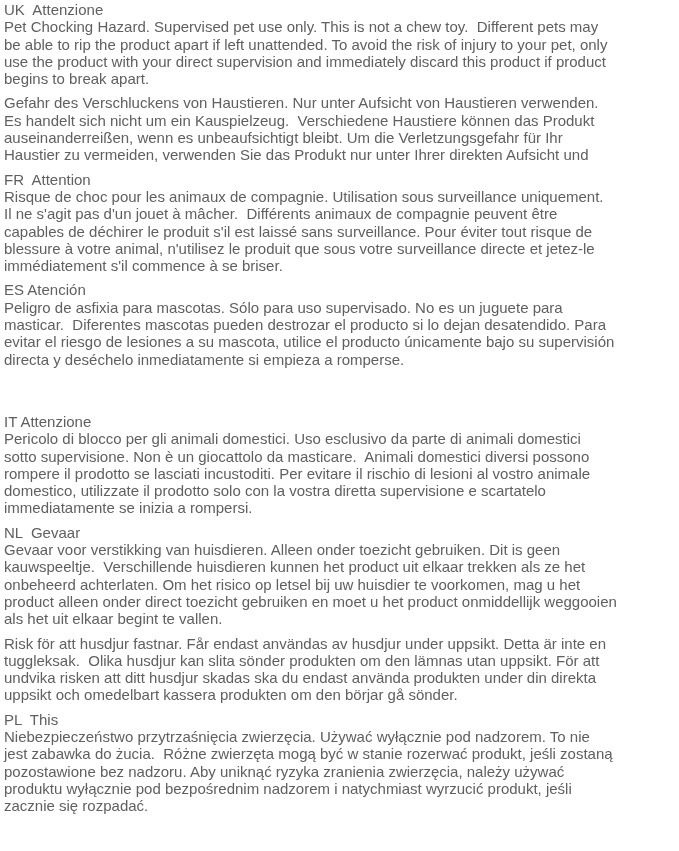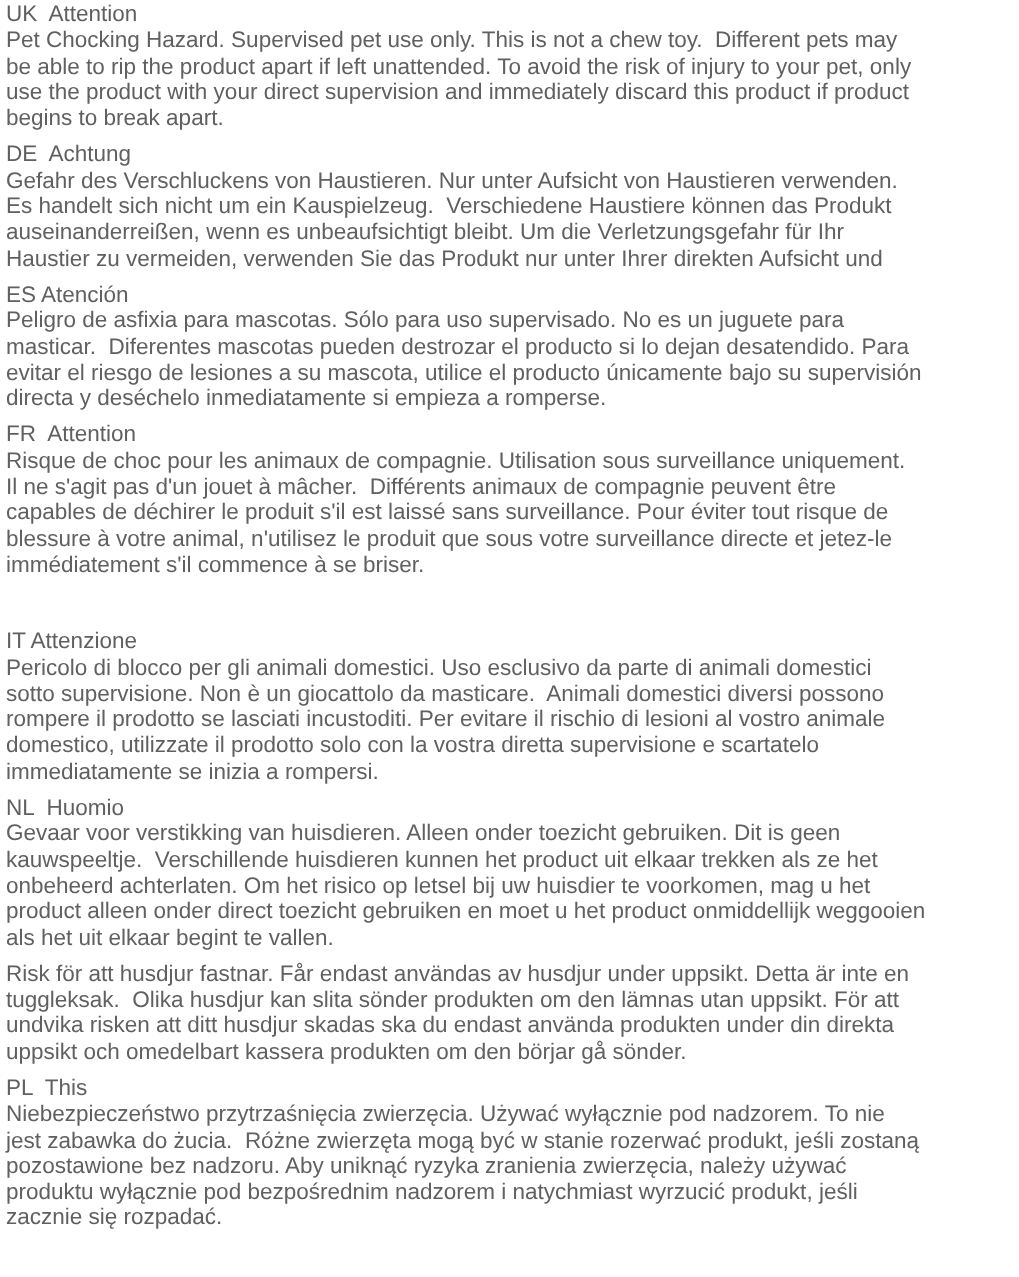--- a/index.html
+++ b/index.html
@@ -15,79 +15,78 @@
     min-height: 851px;
     padding: 1px 6px 0 4px;
     font-family: "Liberation Sans", "DejaVu Sans", sans-serif;
     font-size: 15px;
     line-height: 17.3px;
     color: #606060;
     overflow: hidden;
   }
   .sec { margin: 0 0 7px 0; }
   
-  .sec.big-gap { margin-top: 34px; }
+  .sec.big-gap { margin-top: 45px; }
   .sec .head, .sec .body {
     margin: 0;
     padding: 0;
     font: inherit;
     font-weight: normal;
     color: inherit;
     white-space: pre;   
   }
 </style>
 </head>
 <body>
 
 <main class="doc">
 
   <section class="sec">
-    <h2 class="head">UK  Attention</h2>
+    <h2 class="head">UK  Attenzione</h2>
     <p class="body">Pet Chocking Hazard. Supervised pet use only. This is not a chew toy.  Different pets may
 be able to rip the product apart if left unattended. To avoid the risk of injury to your pet, only
 use the product with your direct supervision and immediately discard this product if product
 begins to break apart.</p>
   </section>
 
   <section class="sec">
-    <h2 class="head">DE  Achtung</h2>
     <p class="body">Gefahr des Verschluckens von Haustieren. Nur unter Aufsicht von Haustieren verwenden.
 Es handelt sich nicht um ein Kauspielzeug.  Verschiedene Haustiere können das Produkt
 auseinanderreißen, wenn es unbeaufsichtigt bleibt. Um die Verletzungsgefahr für Ihr
 Haustier zu vermeiden, verwenden Sie das Produkt nur unter Ihrer direkten Aufsicht und</p>
-  </section>
-
-  <section class="sec">
-    <h2 class="head">ES Atención</h2>
-    <p class="body">Peligro de asfixia para mascotas. Sólo para uso supervisado. No es un juguete para
-masticar.  Diferentes mascotas pueden destrozar el producto si lo dejan desatendido. Para
-evitar el riesgo de lesiones a su mascota, utilice el producto únicamente bajo su supervisión
-directa y deséchelo inmediatamente si empieza a romperse.</p>
   </section>
 
   <section class="sec">
     <h2 class="head">FR  Attention</h2>
     <p class="body">Risque de choc pour les animaux de compagnie. Utilisation sous surveillance uniquement.
 Il ne s'agit pas d'un jouet à mâcher.  Différents animaux de compagnie peuvent être
 capables de déchirer le produit s'il est laissé sans surveillance. Pour éviter tout risque de
 blessure à votre animal, n'utilisez le produit que sous votre surveillance directe et jetez-le
 immédiatement s'il commence à se briser.</p>
+  </section>
+
+  <section class="sec">
+    <h2 class="head">ES Atención</h2>
+    <p class="body">Peligro de asfixia para mascotas. Sólo para uso supervisado. No es un juguete para
+masticar.  Diferentes mascotas pueden destrozar el producto si lo dejan desatendido. Para
+evitar el riesgo de lesiones a su mascota, utilice el producto únicamente bajo su supervisión
+directa y deséchelo inmediatamente si empieza a romperse.</p>
   </section>
 
   <section class="sec big-gap">
     <h2 class="head">IT Attenzione</h2>
     <p class="body">Pericolo di blocco per gli animali domestici. Uso esclusivo da parte di animali domestici
 sotto supervisione. Non è un giocattolo da masticare.  Animali domestici diversi possono
 rompere il prodotto se lasciati incustoditi. Per evitare il rischio di lesioni al vostro animale
 domestico, utilizzate il prodotto solo con la vostra diretta supervisione e scartatelo
 immediatamente se inizia a rompersi.</p>
   </section>
 
   <section class="sec">
-    <h2 class="head">NL  Huomio</h2>
+    <h2 class="head">NL  Gevaar</h2>
     <p class="body">Gevaar voor verstikking van huisdieren. Alleen onder toezicht gebruiken. Dit is geen
 kauwspeeltje.  Verschillende huisdieren kunnen het product uit elkaar trekken als ze het
 onbeheerd achterlaten. Om het risico op letsel bij uw huisdier te voorkomen, mag u het
 product alleen onder direct toezicht gebruiken en moet u het product onmiddellijk weggooien
 als het uit elkaar begint te vallen.</p>
   </section>
 
   <section class="sec">
     <p class="body">Risk för att husdjur fastnar. Får endast användas av husdjur under uppsikt. Detta är inte en
 tuggleksak.  Olika husdjur kan slita sönder produkten om den lämnas utan uppsikt. För att

